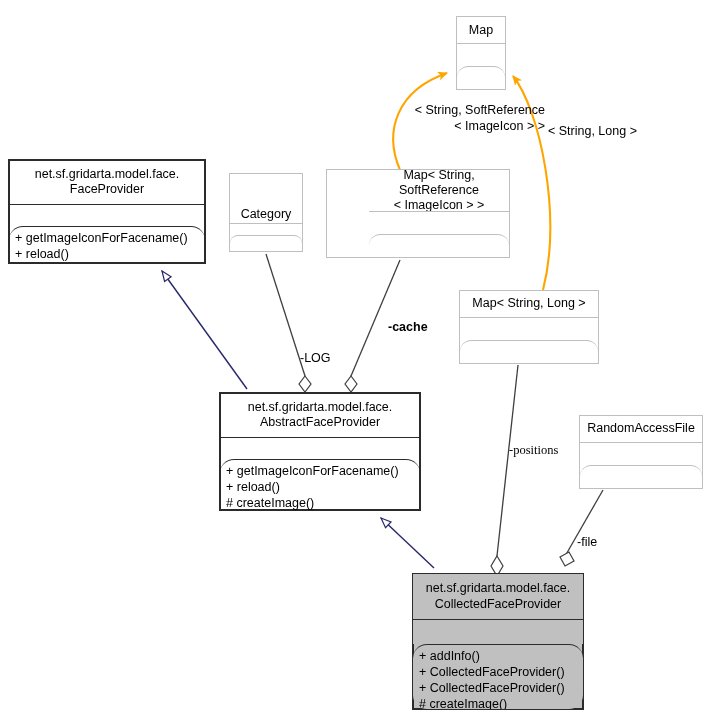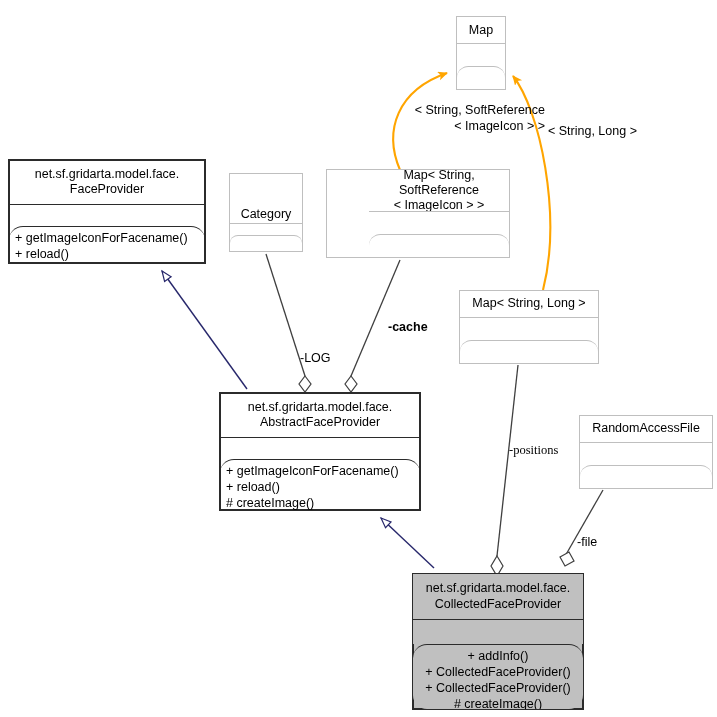--- a/index.html
+++ b/index.html
@@ -175,31 +175,31 @@
     <div class="cmp title" style="height:44px;">net.sf.gridarta.model.face.
 AbstractFaceProvider</div>
     <div class="cmp attrs" style="height:22px;"></div>
     <div class="cmp ops" style="height:51px;">
       <div class="op">+ getImageIconForFacename()</div>
       <div class="op">+ reload()</div>
       <div class="op"># createImage()</div>
     </div>
   </div>
 
-  <div class="node plain" style="left:579px; top:415px; width:134px; height:74px;">
+  <div class="node plain" style="left:579px; top:415px; width:124px; height:74px;">
     <div class="cmp title" style="height:26px;">RandomAccessFile</div>
     <div class="cmp attrs" style="height:23px;"></div>
     <div class="cmp ops" style="height:23px;"></div>
   </div>
 
   <div class="node highlight" style="left:412px; top:573px; width:172px; height:137px;">
     <div class="cmp title" style="height:45px;">net.sf.gridarta.model.face.
 CollectedFaceProvider</div>
     <div class="cmp attrs" style="height:25px;"></div>
-    <div class="cmp ops" style="height:65px;text-align:center;">
+    <div class="cmp ops" style="height:65px;">
       <div class="op">+ addInfo()</div>
       <div class="op">+ CollectedFaceProvider()</div>
       <div class="op">+ CollectedFaceProvider()</div>
       <div class="op"># createImage()</div>
     </div>
   </div>
 
   <div class="edge-label ctr" style="left:400px; top:103px; width:145px;text-align:right;">&lt; String, SoftReference
 &lt; ImageIcon &gt; &gt;</div>
 

